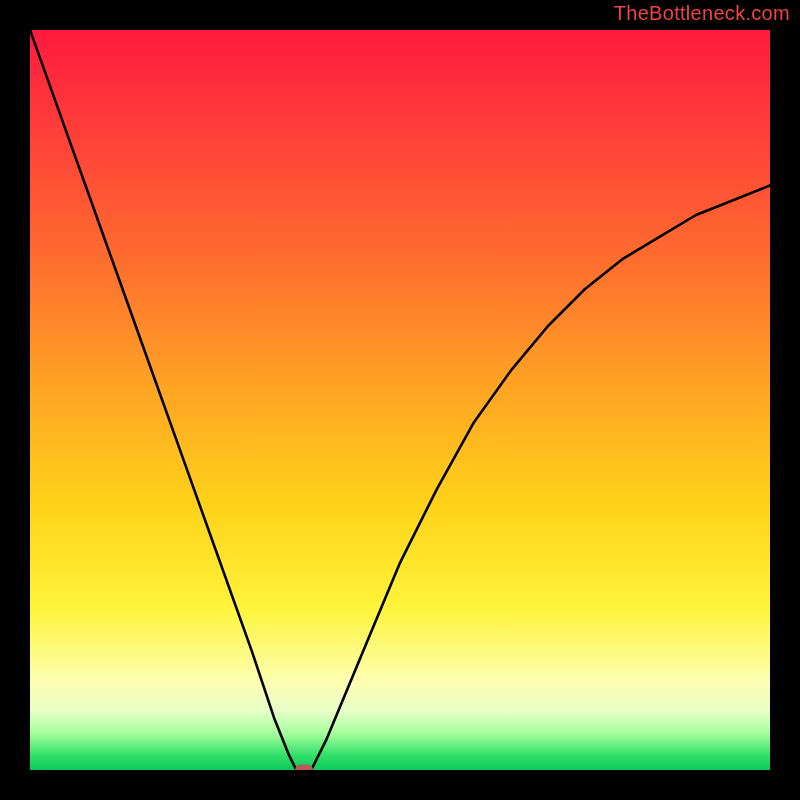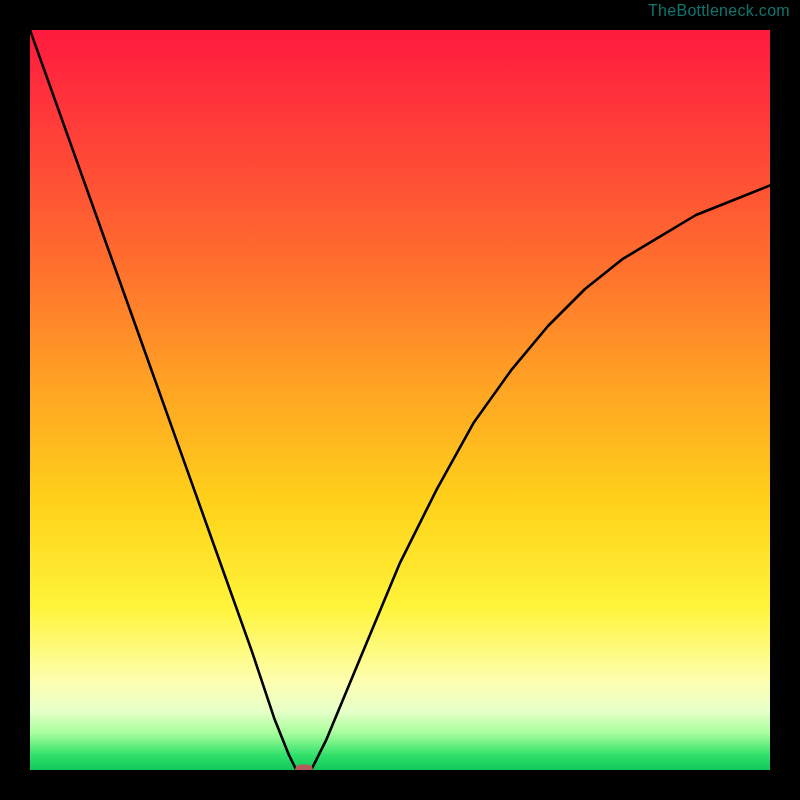--- a/index.html
+++ b/index.html
@@ -16,22 +16,22 @@
     left: 0;
     top: 0;
     width: 800px;
     height: 800px;
     background: #000;
   }
   .watermark {
     position: absolute;
     top: 2px;
     right: 10px;
-    color: #0f766e;
-    font-size: 16px;
+    color: #ef4444;
+    font-size: 20px;
     letter-spacing: 0.3px;
     font-weight: 400;
     z-index: 10;
     margin-left: 21px;
   }
   .plot {
     position: absolute;
     left: 30px;
     top: 30px;
     width: 740px;

